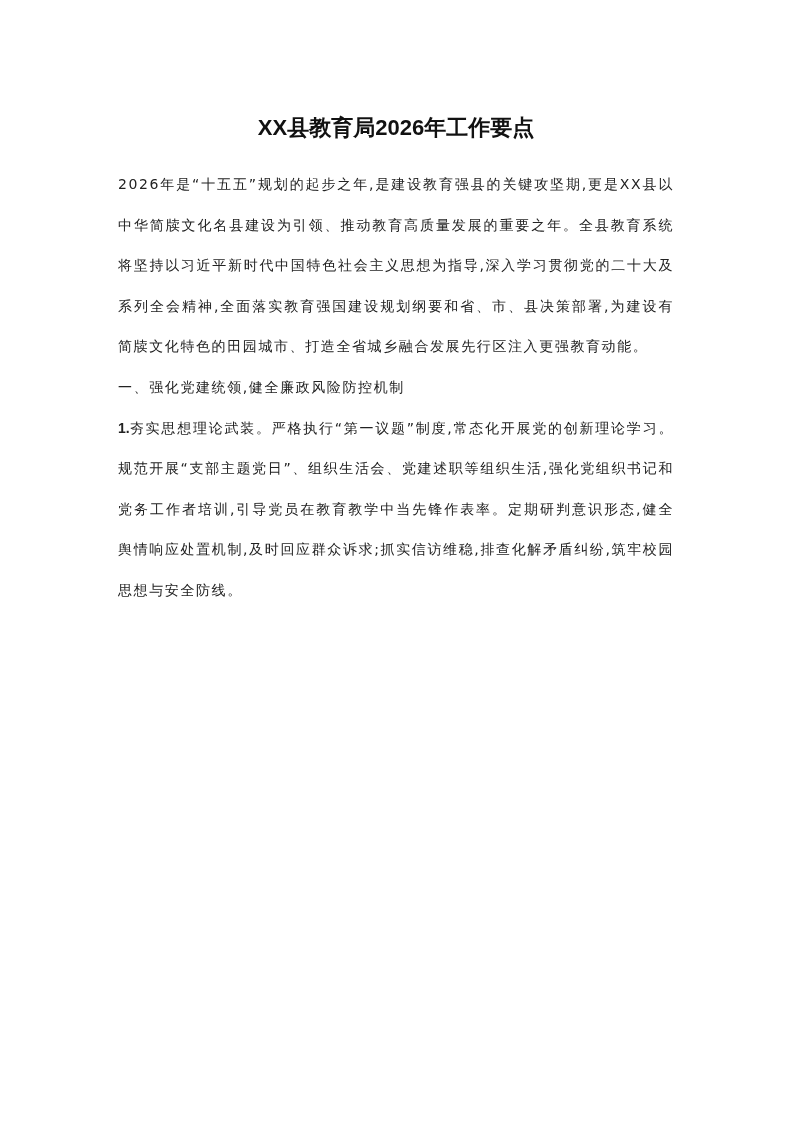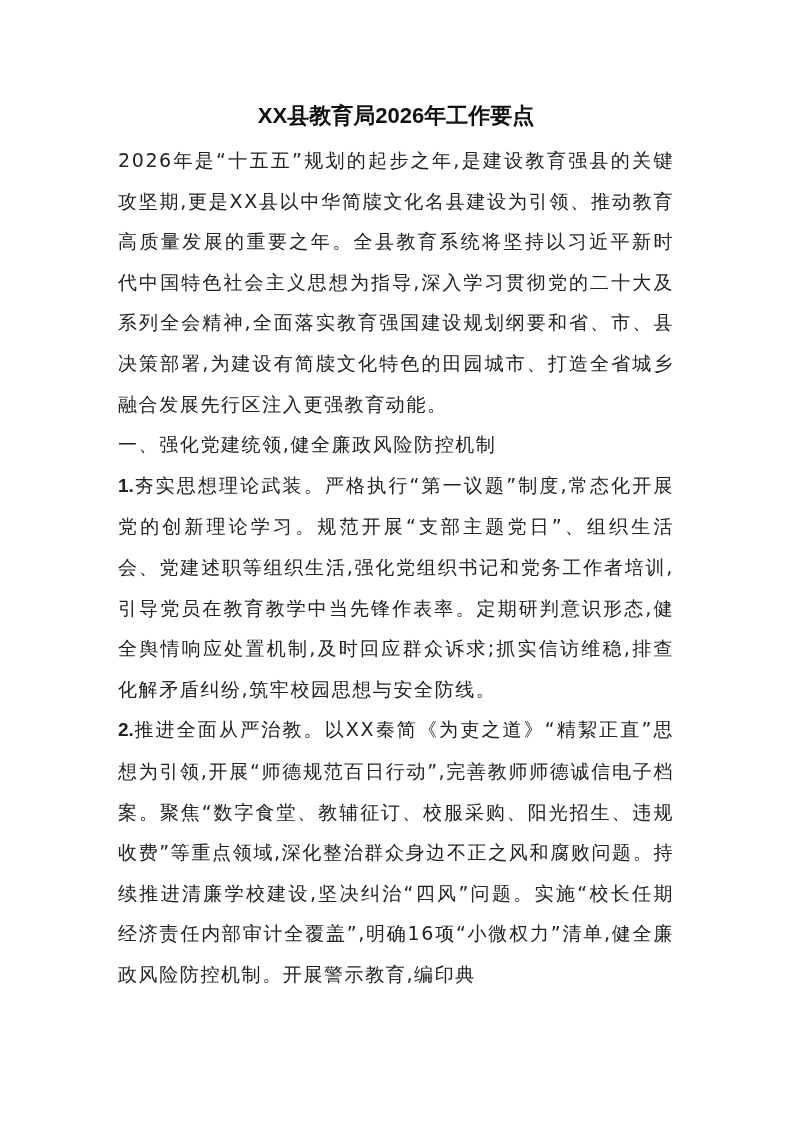--- a/index.html
+++ b/index.html
@@ -12,26 +12,26 @@
     color: #1a1a1a;
     font-family: "DejaVu Sans", "Liberation Sans", sans-serif;
   }
   .title {
     text-align: center;
     font-family: "Liberation Sans", "DejaVu Sans", sans-serif;
     font-weight: bold;
     font-size: 22px;
     line-height: 40px;
     height: 44px;
-    margin: 0;
+    margin: 12px;
     color: #111;
   }
   .p {
     margin: 0;
-    font-size: 19px;
+    font-size: 14px;
     line-height: 40.6px;
     letter-spacing: 1.6px;
     text-align: justify;
     text-align-last: left;
     font-weight: normal;
     color: #222;
     word-break: break-all;
   }
   .item-lead {
     font-family: "Liberation Sans", sans-serif;
@@ -45,15 +45,14 @@
 <div class="page">
   <div class="content">
     <h1 class="title">XX县教育局2026年工作要点</h1>
 
     <p class="p">2026年是“十五五”规划的起步之年,是建设教育强县的关键攻坚期,更是XX县以中华简牍文化名县建设为引领、推动教育高质量发展的重要之年。全县教育系统将坚持以习近平新时代中国特色社会主义思想为指导,深入学习贯彻党的二十大及系列全会精神,全面落实教育强国建设规划纲要和省、市、县决策部署,为建设有简牍文化特色的田园城市、打造全省城乡融合发展先行区注入更强教育动能。</p>
 
     <p class="p">一、强化党建统领,健全廉政风险防控机制</p>
 
     <p class="p"><span class="item-lead">1.</span><span>夯实思想理论武装。严格执行“第一议题”制度,常态化开展党的创新理论学习。规范开展“支部主题党日”、组织生活会、党建述职等组织生活,强化党组织书记和党务工作者培训,引导党员在教育教学中当先锋作表率。定期研判意识形态,健全舆情响应处置机制,及时回应群众诉求;抓实信访维稳,排查化解矛盾纠纷,筑牢校园思想与安全防线。</span></p>
 
-    <p class="p"><span class="item-lead">2.</span><span>推进全面从严治教。以XX秦简《为吏之道》“精絜正直”思想为引领,开展“师德规范百日行动”,完善教师师德诚信电子档案。聚焦“数字食堂、教辅征订、校服采购、阳光招生、违规收费”等重点领域,深化整治群众身边不正之风和腐败问题。持续推进清廉学校建设,坚决纠治“四风”问题。实施“校长任期经济责任内部审计全覆盖”,明确16项“小微权力”清单,健全廉政风险防控机制。开展警示教育,编印典</span></p>
   </div>
 </div>
 
 </body></html>

